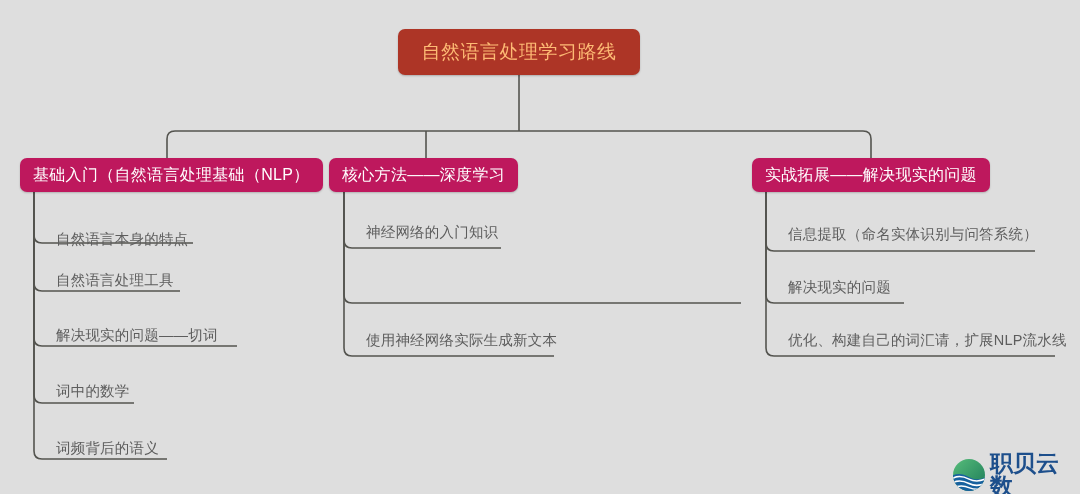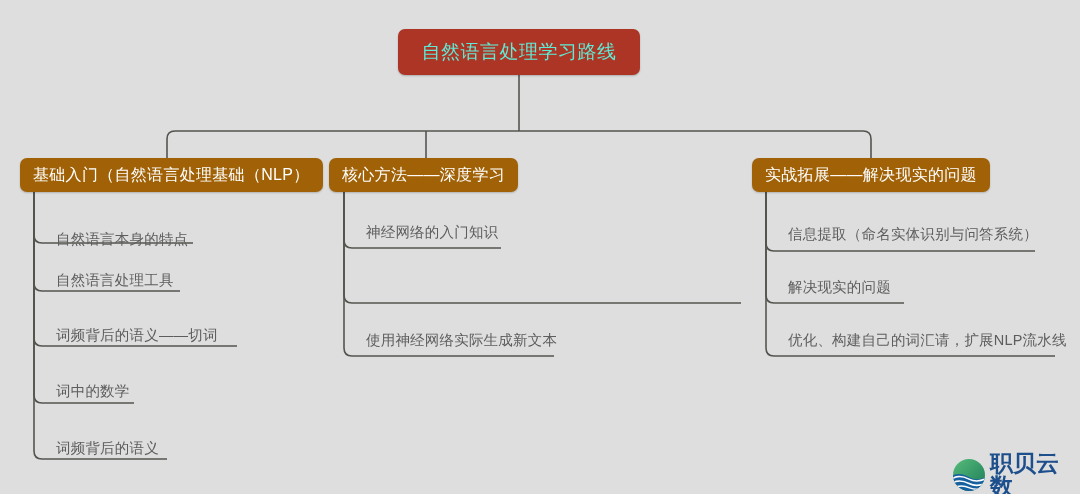--- a/index.html
+++ b/index.html
@@ -35,31 +35,31 @@
     left: 398px;
     top: 29px;
     width: 242px;
     height: 46px;
     box-sizing: border-box;
     background: #ad3526;
     border-radius: 7px;
     display: flex;
     align-items: center;
     justify-content: center;
-    color: #5eead4;
+    color: #fdba74;
     font-size: 19px;
     letter-spacing: 0.5px;
     box-shadow: 0 1px 2px rgba(0,0,0,0.22);
   }
   
   .branch-node {
     position: absolute;
     box-sizing: border-box;
     height: 34px;
-    background: #a16207;
+    background: #be185d;
     border-radius: 7px;
     display: flex;
     align-items: center;
     justify-content: center;
     color: #ffffff;
     font-size: 16px;
     letter-spacing: 0.3px;
     padding: 0 13px;
     box-shadow: 0 1px 2px rgba(0,0,0,0.2);
     white-space: nowrap;
@@ -139,21 +139,21 @@
   </div>
   <div class="branch-node" id="branch-1">
     <span>核心方法——深度学习</span>
   </div>
   <div class="branch-node" id="branch-2">
     <span>实战拓展——解决现实的问题</span>
   </div>
 
   <div class="leaf" style="left:56px;  top:219px;margin-top:12px;">自然语言本身的特点</div>
   <div class="leaf" style="left:56px;  top:272px;">自然语言处理工具</div>
-  <div class="leaf" style="left:56px;  top:327px;">词频背后的语义——切词</div>
+  <div class="leaf" style="left:56px;  top:327px;">解决现实的问题——切词</div>
   <div class="leaf" style="left:56px;  top:383px;">词中的数学</div>
   <div class="leaf" style="left:56px;  top:440px;">词频背后的语义</div>
 
   <div class="leaf" style="left:366px; top:224px;">神经网络的入门知识</div>
   <div class="leaf" style="left:366px; top:332px;">使用神经网络实际生成新文本</div>
 
   <div class="leaf" style="left:788px; top:226px;">信息提取（命名实体识别与问答系统）</div>
   <div class="leaf" style="left:788px; top:279px;">解决现实的问题</div>
   <div class="leaf" style="left:788px; top:332px;">优化、构建自己的词汇请，扩展NLP流水线</div>
 

